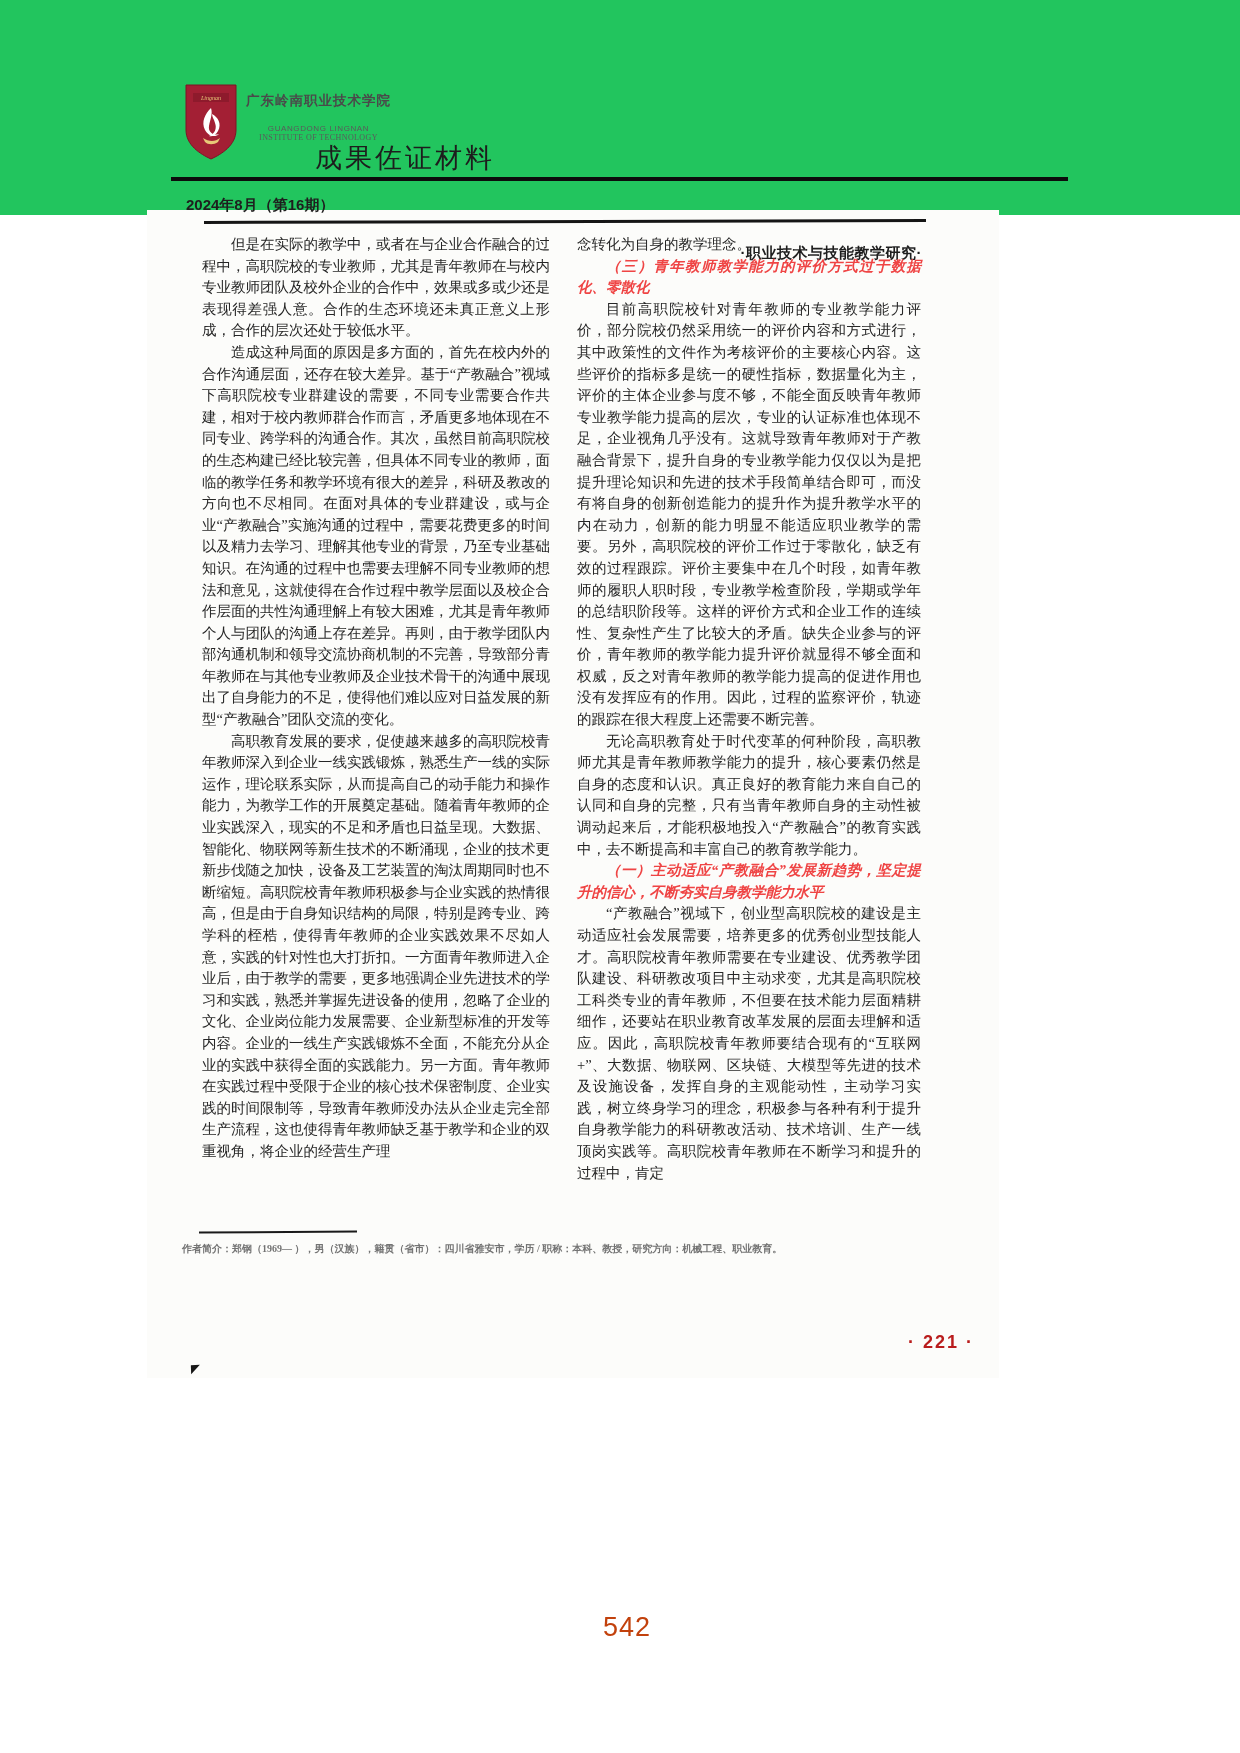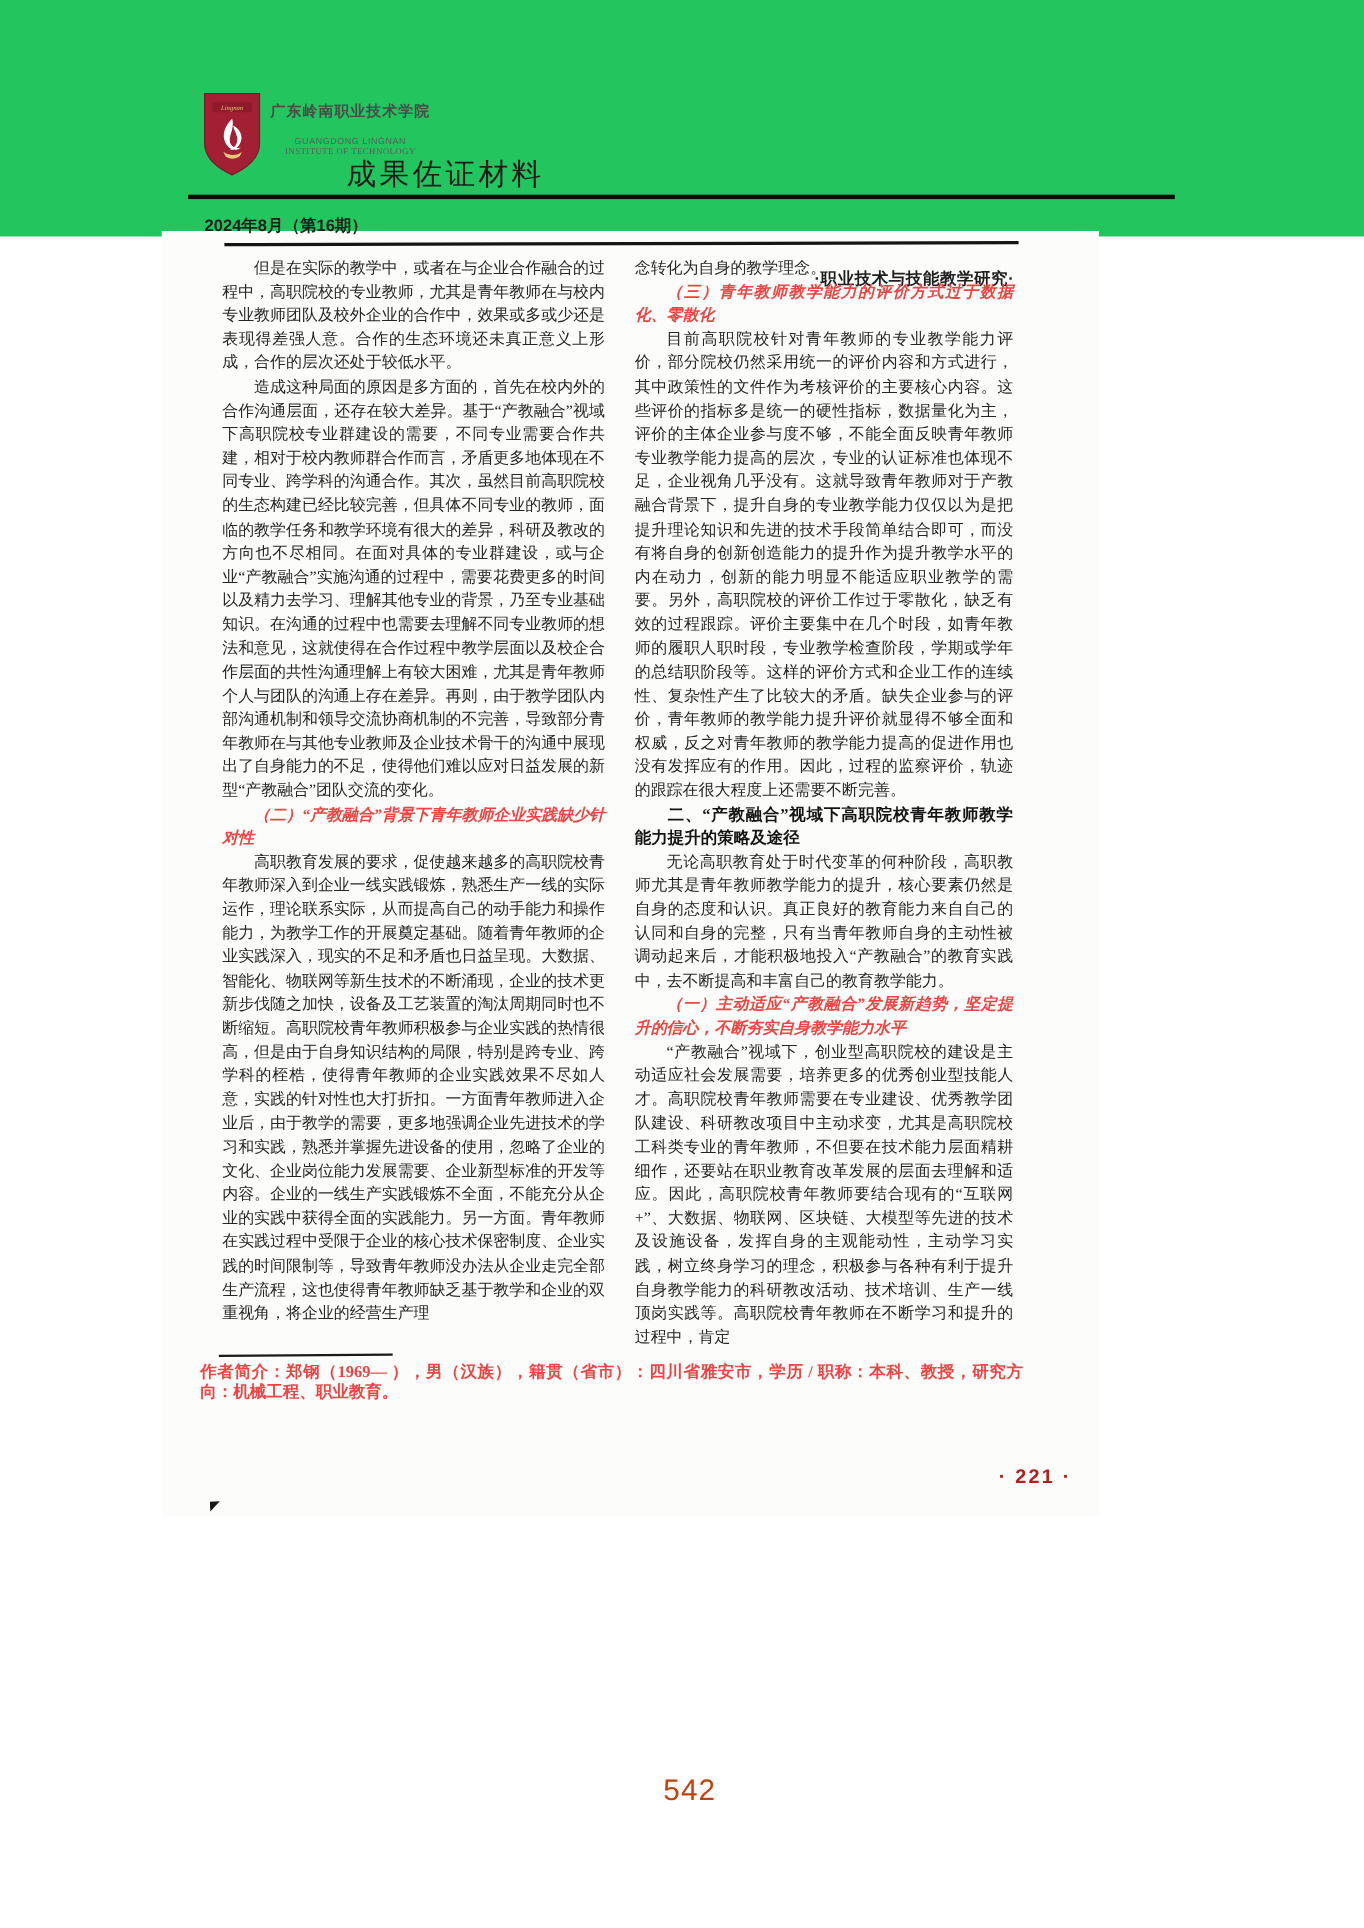--- a/index.html
+++ b/index.html
@@ -30,21 +30,21 @@
     line-height:21.6px;color:#262626;text-align:justify;}
   .col-left{left:202px;width:348px;}
   .col-right{left:577px;width:344px;}
   .para{margin:0;text-indent:2em;}
   .para.noindent{text-indent:0;}
   .para.sub{font-style:italic;font-weight:600;color:#ef4444;}
   .para.heading{font-weight:bold;font-style:normal;color:#141414;font-size:15px;}
   
   .fn-rule{position:absolute;left:199px;top:1231px;width:158px;height:2px;background:#1a1a1a;transform:rotate(-.4deg);}
   .footnotes{position:absolute;left:182px;top:1240px;width:748px;font-family:"Liberation Serif",serif;
-    font-size:15px;line-height:17.5px;color:#ef4444;font-weight:600;text-align:justify;}
+    font-size:10px;line-height:17.5px;color:#737373;font-weight:600;text-align:justify;}
   .footnotes p{margin:0 0 2px 0;}
   
   .scan-pageno{position:absolute;left:908px;top:1332px;font-size:18px;font-weight:bold;color:#b91c1c;
     font-family:"Liberation Sans",sans-serif;letter-spacing:2px;}
   .corner-mark{position:absolute;left:191px;top:1365px;width:0;height:0;
     border-left:9px solid #161616;border-top:9px solid transparent;transform:rotate(88deg);}
   .outer-pageno{position:absolute;left:603px;top:1612px;font-size:27px;color:#c2410c;
     font-family:"Liberation Sans",sans-serif;letter-spacing:1px;}
 </style>
 </head>
@@ -72,28 +72,26 @@
 
 <div class="scan"></div>
 
 <div class="jhead-left">2024年8月（第16期）</div>
 <div class="jhead-right">·职业技术与技能教学研究·</div>
 <div class="jhead-rule"></div>
 
 <div class="col col-left">
     <p class="para body">但是在实际的教学中，或者在与企业合作融合的过程中，高职院校的专业教师，尤其是青年教师在与校内专业教师团队及校外企业的合作中，效果或多或少还是表现得差强人意。合作的生态环境还未真正意义上形成，合作的层次还处于较低水平。</p>
     <p class="para body">造成这种局面的原因是多方面的，首先在校内外的合作沟通层面，还存在较大差异。基于“产教融合”视域下高职院校专业群建设的需要，不同专业需要合作共建，相对于校内教师群合作而言，矛盾更多地体现在不同专业、跨学科的沟通合作。其次，虽然目前高职院校的生态构建已经比较完善，但具体不同专业的教师，面临的教学任务和教学环境有很大的差异，科研及教改的方向也不尽相同。在面对具体的专业群建设，或与企业“产教融合”实施沟通的过程中，需要花费更多的时间以及精力去学习、理解其他专业的背景，乃至专业基础知识。在沟通的过程中也需要去理解不同专业教师的想法和意见，这就使得在合作过程中教学层面以及校企合作层面的共性沟通理解上有较大困难，尤其是青年教师个人与团队的沟通上存在差异。再则，由于教学团队内部沟通机制和领导交流协商机制的不完善，导致部分青年教师在与其他专业教师及企业技术骨干的沟通中展现出了自身能力的不足，使得他们难以应对日益发展的新型“产教融合”团队交流的变化。</p>
-    <p class="para sub">（二）“产教融合”背景下青年教师企业实践缺少针对性</p>
     <p class="para body">高职教育发展的要求，促使越来越多的高职院校青年教师深入到企业一线实践锻炼，熟悉生产一线的实际运作，理论联系实际，从而提高自己的动手能力和操作能力，为教学工作的开展奠定基础。随着青年教师的企业实践深入，现实的不足和矛盾也日益呈现。大数据、智能化、物联网等新生技术的不断涌现，企业的技术更新步伐随之加快，设备及工艺装置的淘汰周期同时也不断缩短。高职院校青年教师积极参与企业实践的热情很高，但是由于自身知识结构的局限，特别是跨专业、跨学科的桎梏，使得青年教师的企业实践效果不尽如人意，实践的针对性也大打折扣。一方面青年教师进入企业后，由于教学的需要，更多地强调企业先进技术的学习和实践，熟悉并掌握先进设备的使用，忽略了企业的文化、企业岗位能力发展需要、企业新型标准的开发等内容。企业的一线生产实践锻炼不全面，不能充分从企业的实践中获得全面的实践能力。另一方面。青年教师在实践过程中受限于企业的核心技术保密制度、企业实践的时间限制等，导致青年教师没办法从企业走完全部生产流程，这也使得青年教师缺乏基于教学和企业的双重视角，将企业的经营生产理</p>
   </div>
 <div class="col col-right">
     <p class="para body noindent">念转化为自身的教学理念。</p>
     <p class="para sub">（三）青年教师教学能力的评价方式过于数据化、零散化</p>
     <p class="para body">目前高职院校针对青年教师的专业教学能力评价，部分院校仍然采用统一的评价内容和方式进行，其中政策性的文件作为考核评价的主要核心内容。这些评价的指标多是统一的硬性指标，数据量化为主，评价的主体企业参与度不够，不能全面反映青年教师专业教学能力提高的层次，专业的认证标准也体现不足，企业视角几乎没有。这就导致青年教师对于产教融合背景下，提升自身的专业教学能力仅仅以为是把提升理论知识和先进的技术手段简单结合即可，而没有将自身的创新创造能力的提升作为提升教学水平的内在动力，创新的能力明显不能适应职业教学的需要。另外，高职院校的评价工作过于零散化，缺乏有效的过程跟踪。评价主要集中在几个时段，如青年教师的履职人职时段，专业教学检查阶段，学期或学年的总结职阶段等。这样的评价方式和企业工作的连续性、复杂性产生了比较大的矛盾。缺失企业参与的评价，青年教师的教学能力提升评价就显得不够全面和权威，反之对青年教师的教学能力提高的促进作用也没有发挥应有的作用。因此，过程的监察评价，轨迹的跟踪在很大程度上还需要不断完善。</p>
-    <p class="para heading">二、“产教融合”视域下高职院校青年教师教学能力提升的策略及途径</p>
     <p class="para body">无论高职教育处于时代变革的何种阶段，高职教师尤其是青年教师教学能力的提升，核心要素仍然是自身的态度和认识。真正良好的教育能力来自自己的认同和自身的完整，只有当青年教师自身的主动性被调动起来后，才能积极地投入“产教融合”的教育实践中，去不断提高和丰富自己的教育教学能力。</p>
     <p class="para sub">（一）主动适应“产教融合”发展新趋势，坚定提升的信心，不断夯实自身教学能力水平</p>
     <p class="para body">“产教融合”视域下，创业型高职院校的建设是主动适应社会发展需要，培养更多的优秀创业型技能人才。高职院校青年教师需要在专业建设、优秀教学团队建设、科研教改项目中主动求变，尤其是高职院校工科类专业的青年教师，不但要在技术能力层面精耕细作，还要站在职业教育改革发展的层面去理解和适应。因此，高职院校青年教师要结合现有的“互联网+”、大数据、物联网、区块链、大模型等先进的技术及设施设备，发挥自身的主观能动性，主动学习实践，树立终身学习的理念，积极参与各种有利于提升自身教学能力的科研教改活动、技术培训、生产一线顶岗实践等。高职院校青年教师在不断学习和提升的过程中，肯定</p>
   </div>
 
 <div class="fn-rule"></div>
 <div class="footnotes">
   <p>作者简介：郑钢（1969— ），男（汉族），籍贯（省市）：四川省雅安市，学历 / 职称：本科、教授，研究方向：机械工程、职业教育。</p>
 </div>
 

